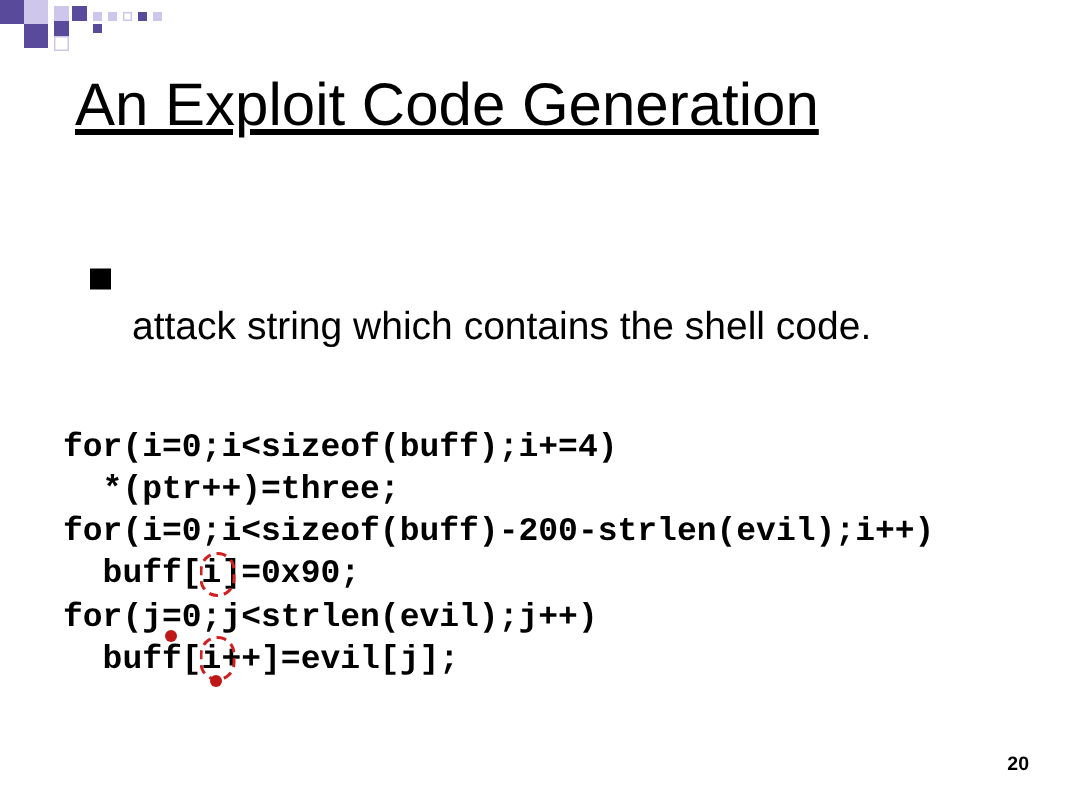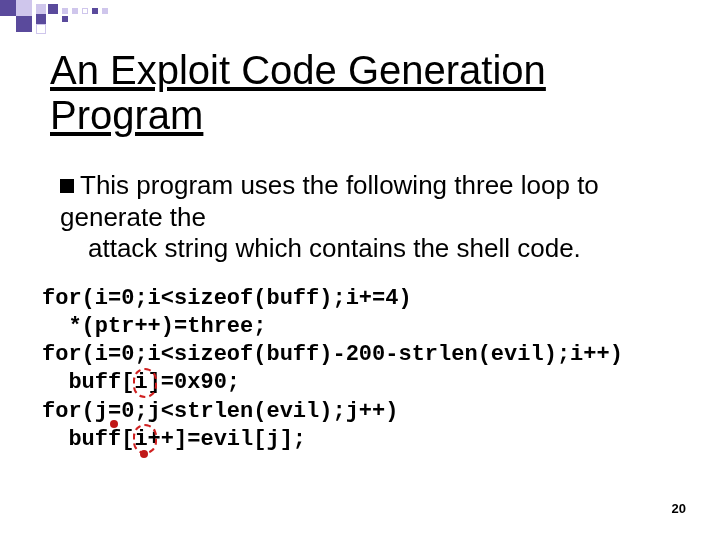--- a/index.html
+++ b/index.html
@@ -117,25 +117,24 @@
   <div class="sq s3 light" style="top:8px;left:62px;"></div>
   <div class="sq s3" style="top:16px;left:62px;"></div>
   <div class="sq s3 light" style="top:8px;left:72px;"></div>
   <div class="sq s3 outline" style="top:8px;left:82px;"></div>
   <div class="sq s3" style="top:8px;left:92px;"></div>
   <div class="sq s3 light" style="top:8px;left:102px;"></div>
 </div>
 
 <div class="title">
   <span>An Exploit Code Generation</span><br>
-  <span>Program</span>
 </div>
 
 <div class="body-text">
-  <span class="bullet"></span><span>This program uses the following three loop to generate the </span><span class="indent"><b>attack string</b><span> which contains the </span><b>shell code</b><span>.</span></span>
+  <span class="bullet"></span><span class="indent"><b>attack string</b><span> which contains the </span><b>shell code</b><span>.</span></span>
 </div>
 
 <div class="code"><span>for(i=0;i&lt;sizeof(buff);i+=4)</span>
 <span>  *(ptr++)=three;</span>
 <span>for(i=0;i&lt;sizeof(buff)-200-strlen(evil);i++)</span>
 <span>  buff[i]=0x90;</span>
 <span>for(j=0;j&lt;strlen(evil);j++)</span>
 <span>  buff[i++]=evil[j];</span></div>
 
 <div class="mark" style="top:368px; left:133px; width:20px; height:26px;"></div>

